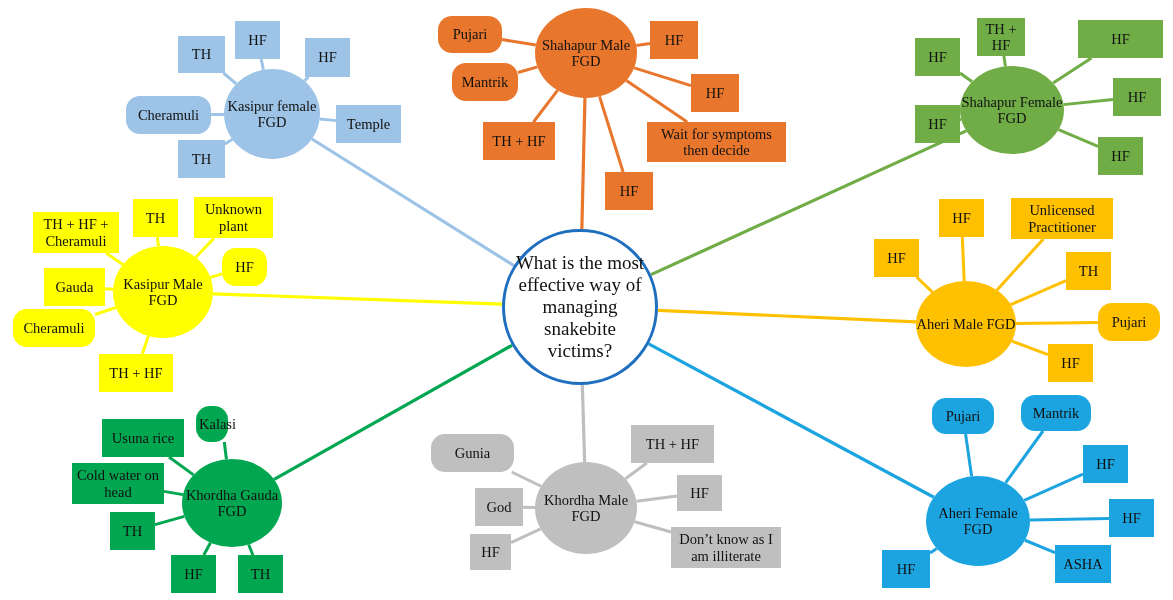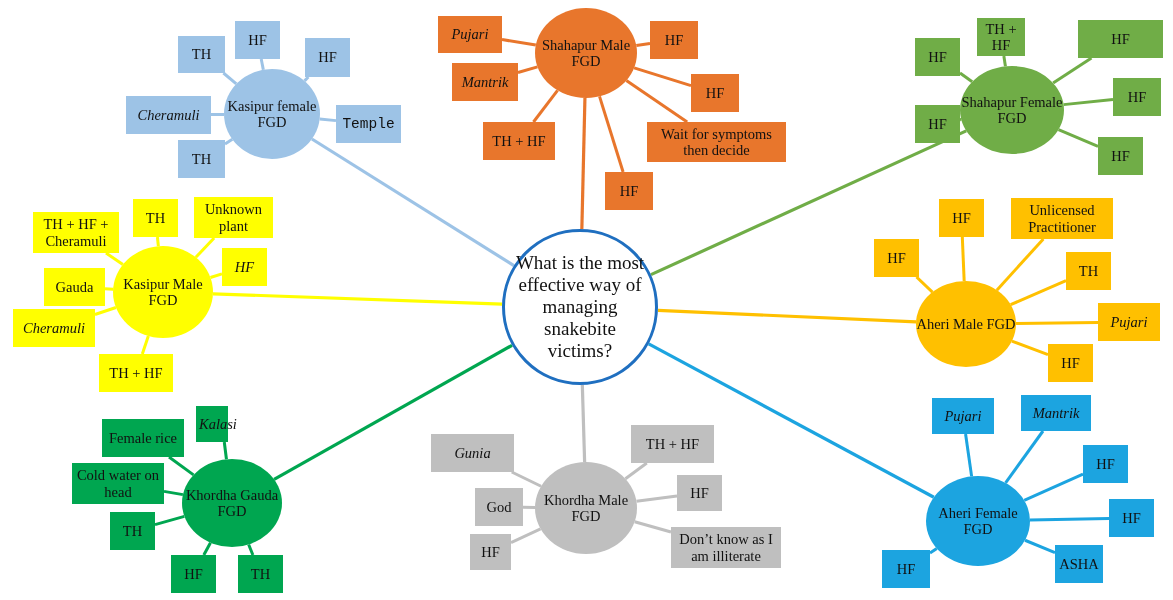--- a/index.html
+++ b/index.html
@@ -34,21 +34,21 @@
     text-align: center;
     line-height: 1.12;
     color: #111111;
     z-index: 5;
   }
   .leaf {
     font-size: 14.5px;
     padding: 2px 3px;
   }
   .leaf.ital {
-    font-style: italic;
+    border-radius: 14px;
   }
   .hub {
     border-radius: 50%;
     font-size: 14.5px;
     z-index: 6;
   }
   .center-node {
     border-radius: 50%;
     background: #ffffff;
     border: 3px solid #1F6FC0;
@@ -156,21 +156,21 @@
       </div>
       <div class="node leaf" style="left: 235px; top: 21px; width: 45px; height: 38px; background: rgb(157, 195, 230);">
         <span>HF</span>
       </div>
       <div class="node leaf" style="left: 305px; top: 38px; width: 45px; height: 39px; background: rgb(157, 195, 230);">
         <span>HF</span>
       </div>
       <div class="node leaf ital" style="left: 126px; top: 96px; width: 85px; height: 38px; background: rgb(157, 195, 230);">
         <span>Cheramuli</span>
       </div>
-      <div class="node leaf" style="left: 336px; top: 105px; width: 65px; height: 38px; background: rgb(157, 195, 230); font-family: Liberation Mono, monospace;">
+      <div class="node leaf" style="left: 336px; top: 105px; width: 65px; height: 38px; background: rgb(157, 195, 230);">
         <span>Temple</span>
       </div>
       <div class="node leaf" style="left: 178px; top: 140px; width: 47px; height: 38px; background: rgb(157, 195, 230);">
         <span>TH</span>
       </div>
       <div class="node leaf ital" style="left: 438px; top: 16px; width: 64px; height: 37px; background: rgb(232, 118, 44);">
         <span>Pujari</span>
       </div>
       <div class="node leaf ital" style="left: 452px; top: 63px; width: 66px; height: 38px; background: rgb(232, 118, 44);">
         <span>Mantrik</span>
@@ -241,21 +241,21 @@
       <div class="node leaf" style="left: 1066px; top: 252px; width: 45px; height: 38px; background: rgb(255, 192, 0);">
         <span>TH</span>
       </div>
       <div class="node leaf ital" style="left: 1098px; top: 303px; width: 62px; height: 38px; background: rgb(255, 192, 0);">
         <span>Pujari</span>
       </div>
       <div class="node leaf" style="left: 1048px; top: 344px; width: 45px; height: 38px; background: rgb(255, 192, 0);">
         <span>HF</span>
       </div>
       <div class="node leaf" style="left: 102px; top: 419px; width: 82px; height: 38px; background: rgb(0, 166, 80);">
-        <span>Female rice</span>
+        <span>Usuna rice</span>
       </div>
       <div class="node leaf ital" style="left: 196px; top: 406px; width: 32px; height: 36px; background: rgb(0, 166, 80);">
         <span>Kalasi</span>
       </div>
       <div class="node leaf" style="left: 72px; top: 463px; width: 92px; height: 41px; background: rgb(0, 166, 80);">
         <span>Cold water on head</span>
       </div>
       <div class="node leaf" style="left: 110px; top: 512px; width: 45px; height: 38px; background: rgb(0, 166, 80);">
         <span>TH</span>
       </div>
@@ -291,20 +291,20 @@
       </div>
       <div class="node leaf" style="left: 1083px; top: 445px; width: 45px; height: 38px; background: rgb(28, 164, 224);">
         <span>HF</span>
       </div>
       <div class="node leaf" style="left: 1109px; top: 499px; width: 45px; height: 38px; background: rgb(28, 164, 224);">
         <span>HF</span>
       </div>
       <div class="node leaf" style="left: 882px; top: 550px; width: 48px; height: 38px; background: rgb(28, 164, 224);">
         <span>HF</span>
       </div>
-      <div class="node leaf" style="left: 1055px; top: 545px; width: 48px; height: 38px; background: rgb(28, 164, 224);">
+      <div class="node leaf" style="left: 1055px; top: 545px; width: 56px; height: 38px; background: rgb(28, 164, 224);">
         <span>ASHA</span>
       </div>
       <div class="node center-node" style="left: 502px; top: 229px; width: 156px; height: 156px; border-color: rgb(31, 111, 192); background: rgb(255, 255, 255);">
         <span>What is the most effective way of managing snakebite victims?</span>
       </div>
     </div>
 </div>
 
 </body></html>

